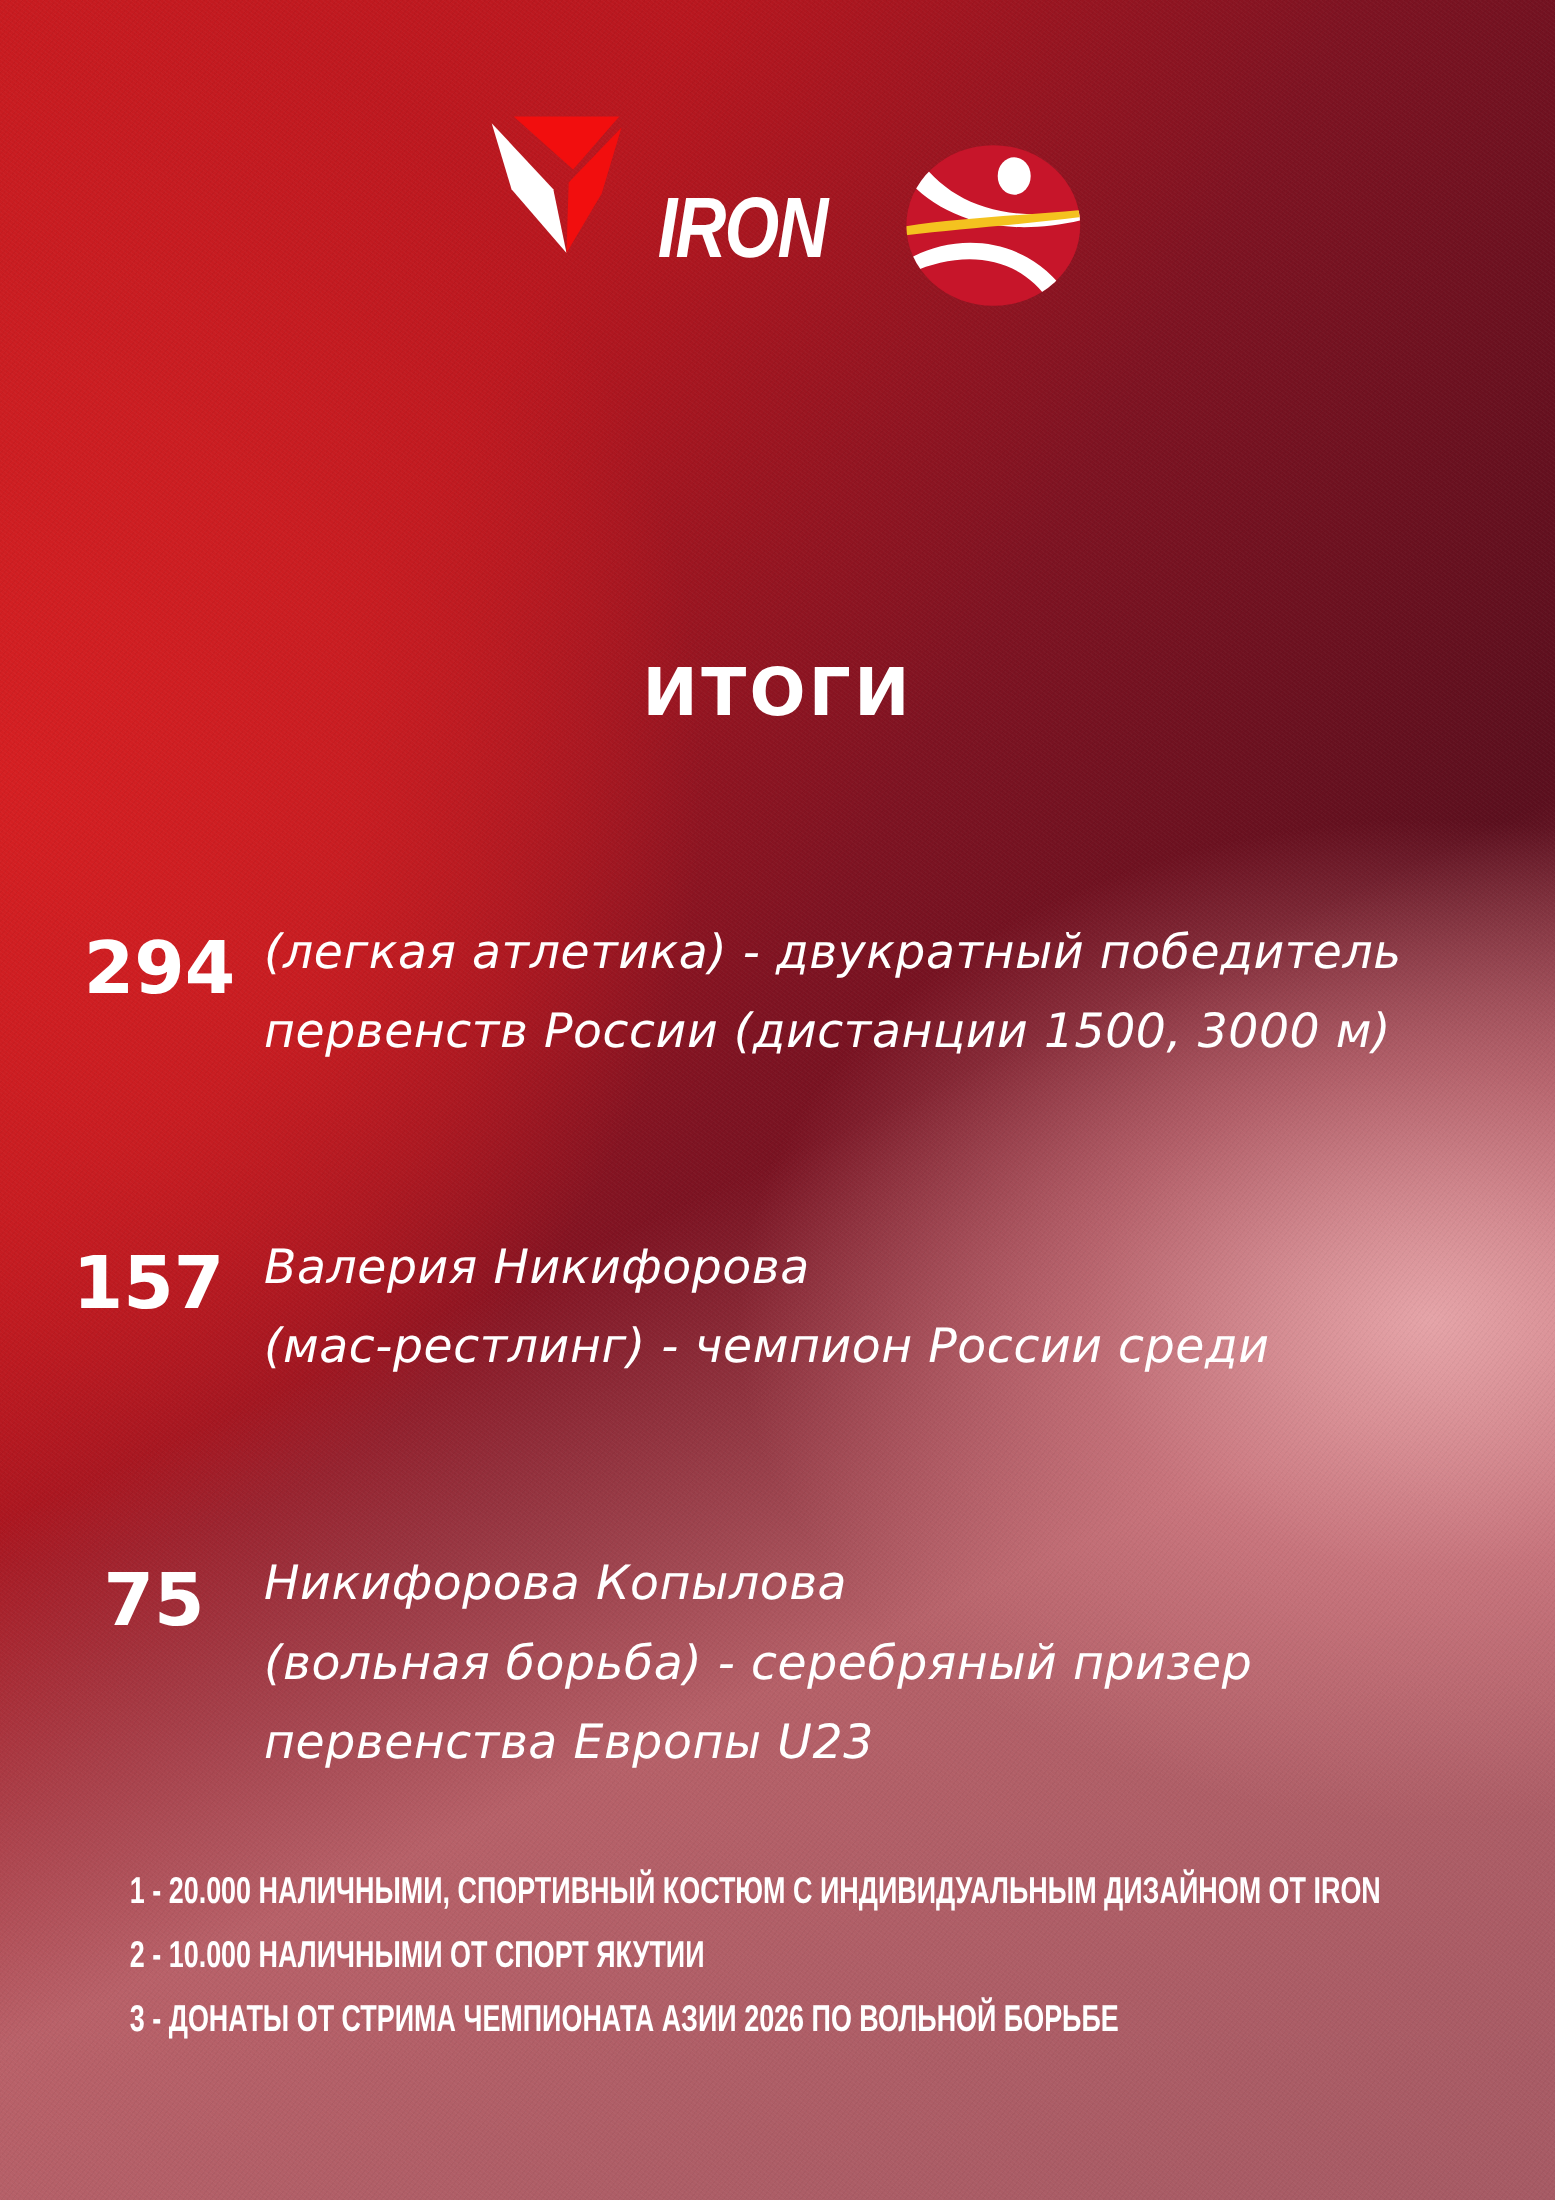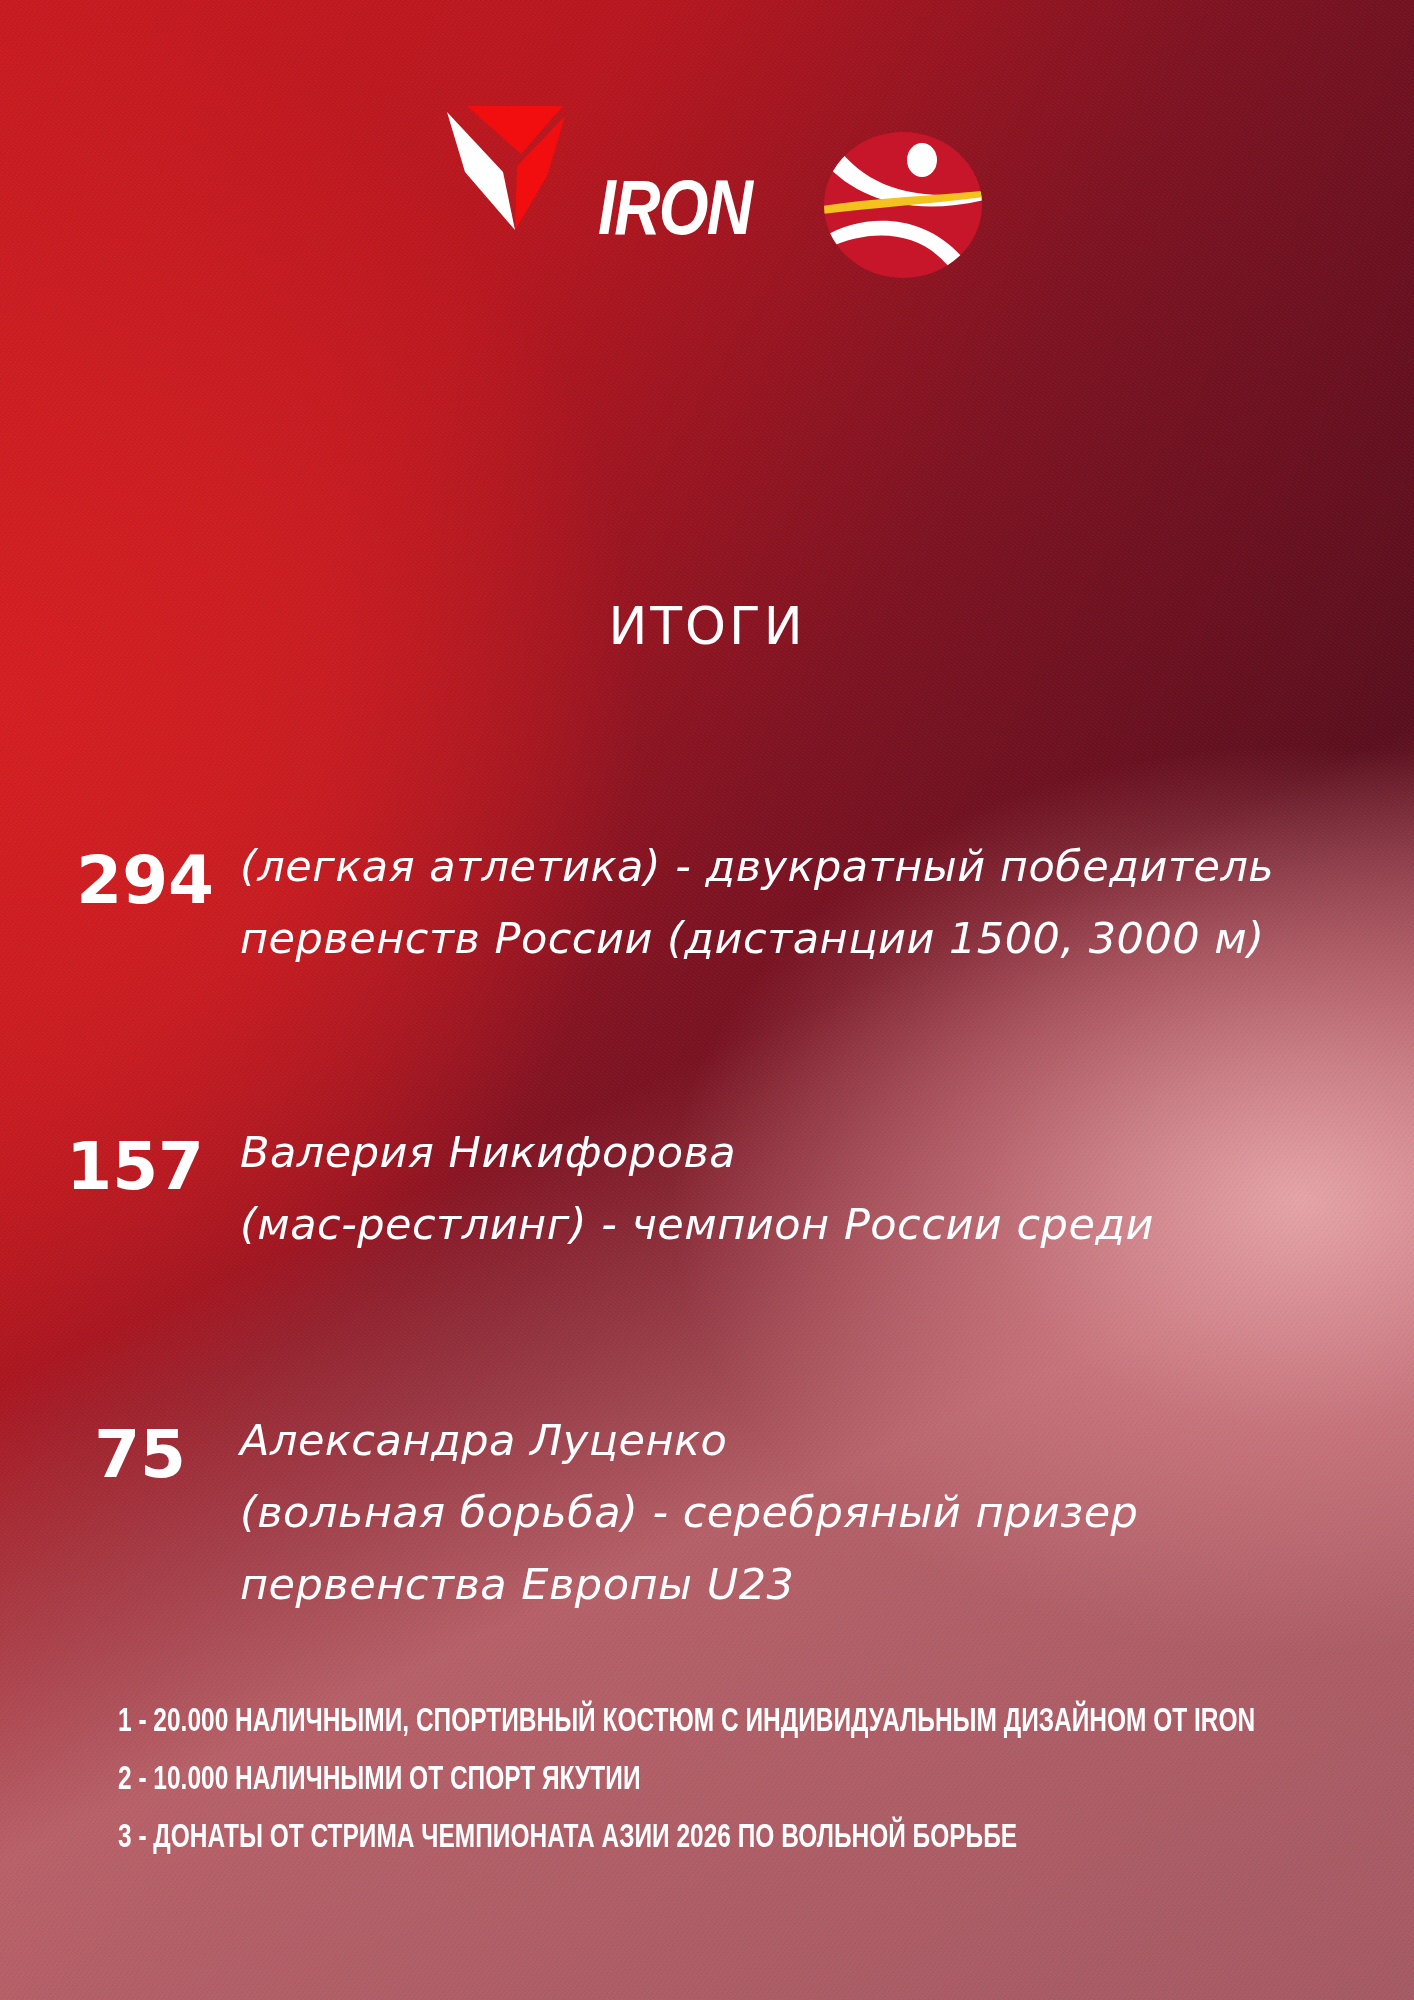--- a/index.html
+++ b/index.html
@@ -38,22 +38,22 @@
 
     .title {
       position: absolute; top: 278px; left: 0; width: 100%; text-align: center;
       font-family: "DejaVu Sans", sans-serif; font-weight: 700;
       font-size: 50px; line-height: 56px; letter-spacing: 1px;
     }
     .title div { transform: scaleX(1.04); }
 
     .results-heading {
       position: absolute; top: 600px; left: 0; width: 100%; text-align: center;
-      font-family: "DejaVu Sans", sans-serif; font-weight: 400;
-      font-size: 52px; letter-spacing: 3px; line-height: 1;
+      font-family: "DejaVu Sans", sans-serif; font-weight: 700;
+      font-size: 60px; letter-spacing: 3px; line-height: 1;
     }
 
     .nominee { position: absolute; left: 0; width: 100%; }
     .votes {
       position: absolute; font-family: "DejaVu Sans", sans-serif; font-weight: 700;
       font-size: 66px; line-height: 1; text-align: right; width: 150px;
     }
     .desc {
       position: absolute; left: 240px;
       font-family: "DejaVu Sans", sans-serif; font-style: italic; font-weight: 400;
@@ -113,21 +113,21 @@
     <div class="votes" style="left:54px; top:18px;">157</div>
     <div class="desc">
       <div>Валерия Никифорова</div>
       <div>(мас-рестлинг) - чемпион России среди</div>
     </div>
   </div>
 
   <div class="nominee" style="top:1404px;">
     <div class="votes" style="left:36px; top:18px;">75</div>
     <div class="desc">
-      <div>Александра Луценко</div>
+      <div>Никифорова Копылова</div>
       <div>(вольная борьба) - серебряный призер</div>
       <div>первенства Европы U23</div>
     </div>
   </div>
 
   <div class="prizes">
     <div>1 - 20.000 НАЛИЧНЫМИ, СПОРТИВНЫЙ КОСТЮМ С ИНДИВИДУАЛЬНЫМ ДИЗАЙНОМ ОТ IRON</div>
     <div>2 - 10.000 НАЛИЧНЫМИ ОТ СПОРТ ЯКУТИИ</div>
     <div>3 - ДОНАТЫ ОТ СТРИМА ЧЕМПИОНАТА АЗИИ 2026 ПО ВОЛЬНОЙ БОРЬБЕ</div>
   </div>

